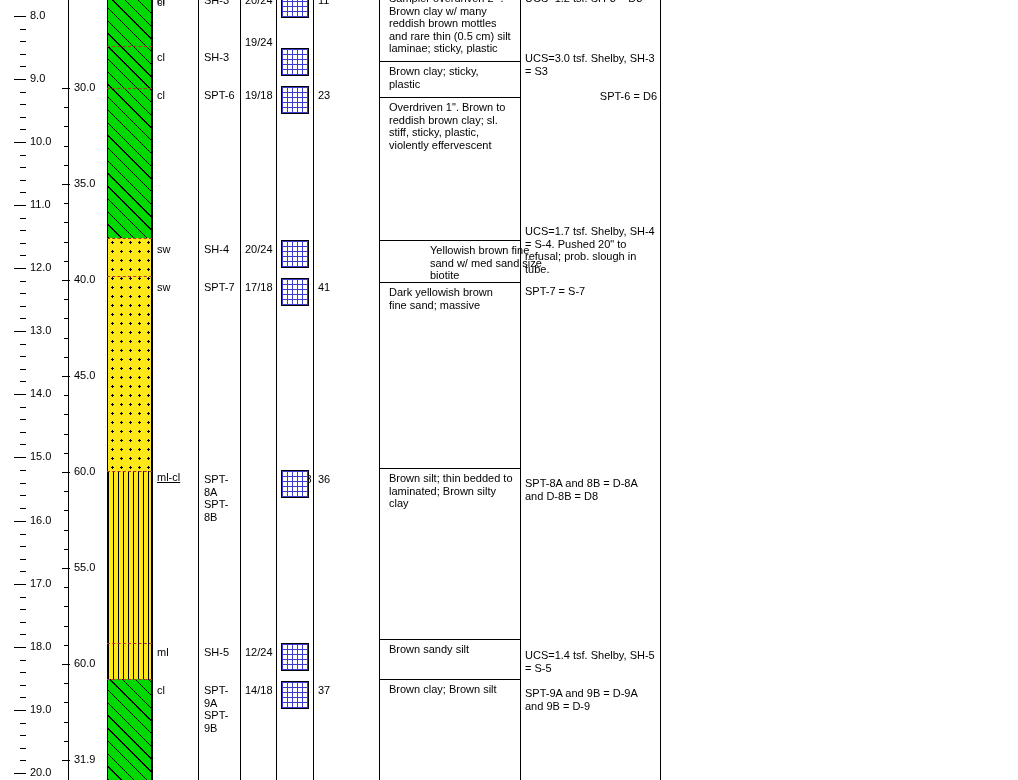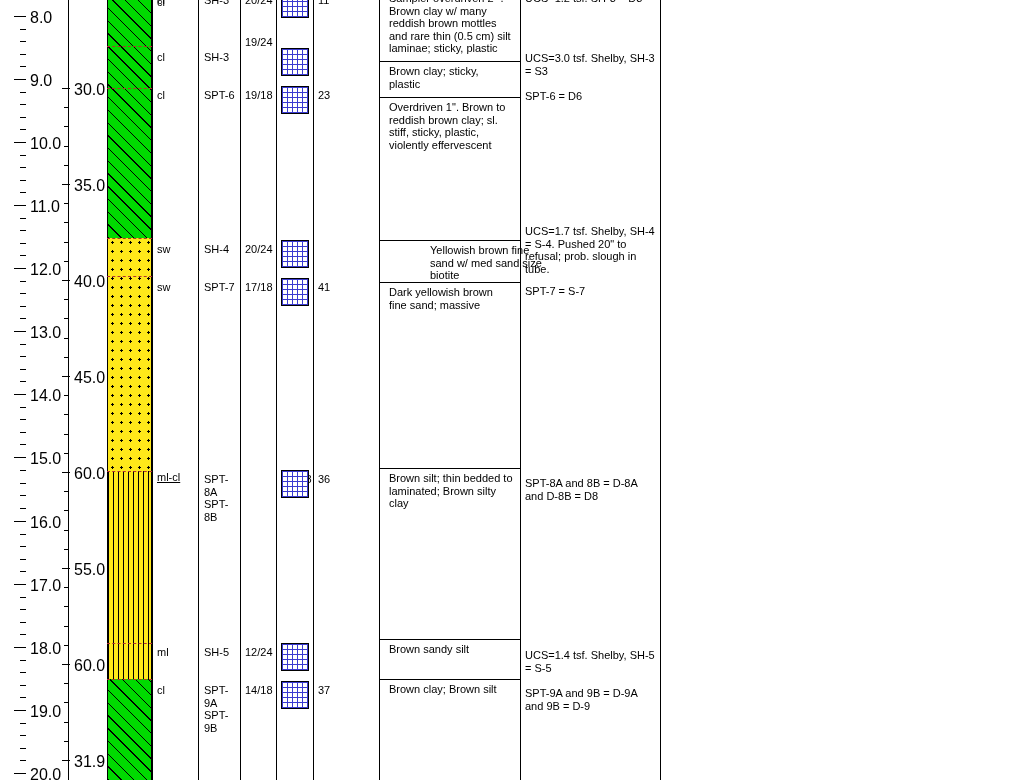--- a/index.html
+++ b/index.html
@@ -3,21 +3,21 @@
 <meta charset="utf-8">
 <style>
   html,body{margin:0;padding:0;background:#ffffff;}
   body{font-family:"Liberation Sans", sans-serif;font-size:11px;color:#000;}
   #log{position:relative;width:1018px;height:780px;overflow:hidden;background:#fff;}
 
   
   .vline{position:absolute;top:0;width:1px;height:780px;background:#000;}
 
   
-  .scale-label{position:absolute;font-size:16px;color:#000;white-space:nowrap;}
+  .scale-label{position:absolute;font-size:11px;color:#000;white-space:nowrap;}
   .tick{position:absolute;height:1px;background:#000;}
 
   
   #lith{position:absolute;left:107px;top:0;width:45px;height:780px;}
   .lbed{position:absolute;left:0;width:45px;box-sizing:border-box;border-left:1px solid #000;border-right:1px solid #000;}
   .pat-clay{background:#00d900;
     background-image:repeating-linear-gradient(45deg, #000 0 1px, rgba(0,0,0,0) 1px 9px);}
   .pat-sand{background:#ffe81a;
     background-image:radial-gradient(#000 1.1px, rgba(0,0,0,0) 1.2px);
     background-size:9px 9px;}
@@ -273,21 +273,21 @@
 clay</div>
       <div class="descbox" style="left: 379px; top: 639px; width: 141px; height: 40px;"></div>
       <div class="desc-txt" style="left: 389px; top: 643px; width: 128px;">Brown sandy silt</div>
       <div class="descbox" style="left: 379px; top: 679px; width: 141px; height: 101px;"></div>
       <div class="desc-txt" style="left: 389px; top: 683px; width: 128px;">Brown clay; Brown silt</div>
     </div>
   <div id="remarks">
       <div class="rem-txt" style="left: 525px; top: -8px; width: 132px;">UCS=1.2 tsf. SH-3 = D3</div>
       <div class="rem-txt" style="left: 525px; top: 52px; width: 132px;">UCS=3.0 tsf. Shelby, SH-3
 = S3</div>
-      <div class="rem-txt" style="left: 525px; top: 90px; width: 132px;">SPT-6 = D6</div>
+      <div class="rem-txt" style="left: 525px; top: 90px; width: 132px; text-align: right;">SPT-6 = D6</div>
       <div class="rem-txt" style="left: 525px; top: 225px; width: 132px;">UCS=1.7 tsf. Shelby, SH-4
 = S-4.  Pushed 20" to
 refusal; prob. slough in
 tube.</div>
       <div class="rem-txt" style="left: 525px; top: 285px; width: 132px;">SPT-7 = S-7</div>
       <div class="rem-txt" style="left: 525px; top: 477px; width: 132px;">SPT-8A and 8B = D-8A
 and D-8B = D8</div>
       <div class="rem-txt" style="left: 525px; top: 649px; width: 132px;">UCS=1.4 tsf. Shelby, SH-5
 = S-5</div>
       <div class="rem-txt" style="left: 525px; top: 687px; width: 132px;">SPT-9A and 9B = D-9A

